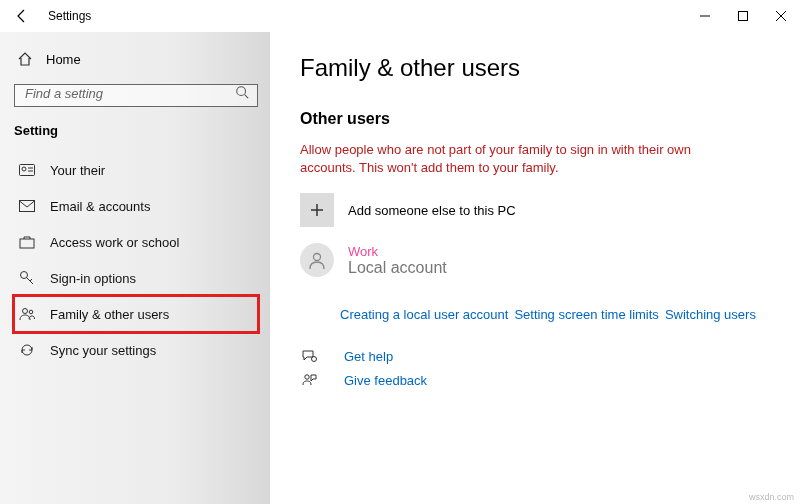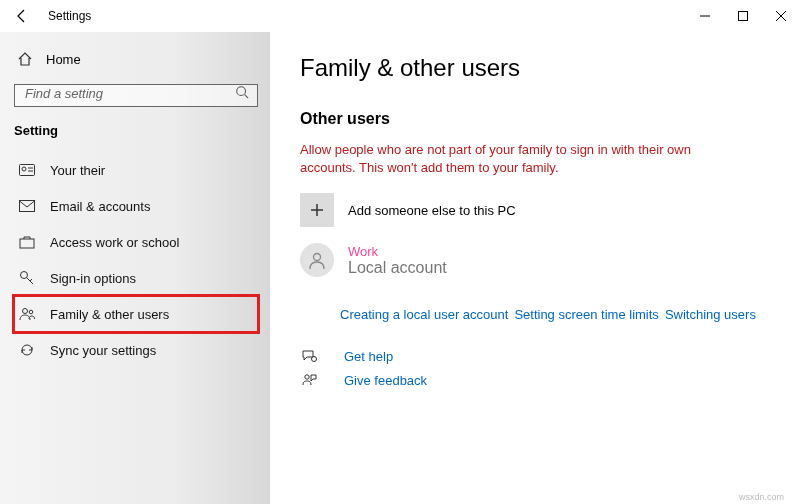--- a/index.html
+++ b/index.html
@@ -36,21 +36,21 @@
   .avatar-circle { width: 34px; height: 34px; border-radius: 50%; background: #e2e2e2; display: flex; align-items: center; justify-content: center; margin-right: 14px; }
   .user-text .primary { font-size: 13px; color: #ec4899; }
   .user-text .secondary { font-size: 16px; color: #777; }
   .help-title { font-size: 15px; font-weight: 600; margin-bottom: 12px; }
   .link-list { display: flex; flex-direction: row; gap: 6px; margin-bottom: 26px; margin-left: 40px; }
   .link { font-size: 13px; color: #0067c0; cursor: pointer; }
   .footer-links { display: flex; flex-direction: column; gap: 8px; }
   .footer-link { display: flex; align-items: flex-end; font-size: 13px; color: #0067c0; gap: 26px; }
   .footer-link .icon-slot { width: 18px; display: flex; justify-content: center; color: #333; }
   svg { display: block; }
-  .watermark { position: absolute; right: 16px; bottom: 2px; font-size: 9px; color: #bbb; }
+  .watermark { position: absolute; right: 6px; bottom: 2px; font-size: 9px; color: #bbb; }
 </style>
 </head>
 <body>
 <div class="window">
 
   <div class="titlebar">
     <div class="titlebar-left">
       <div class="back-btn">
         <svg width="16" height="16" viewBox="0 0 16 16">
             <path d="M10 2 L4 8 L10 14" stroke="#000" stroke-width="1.2" fill="none"></path>

